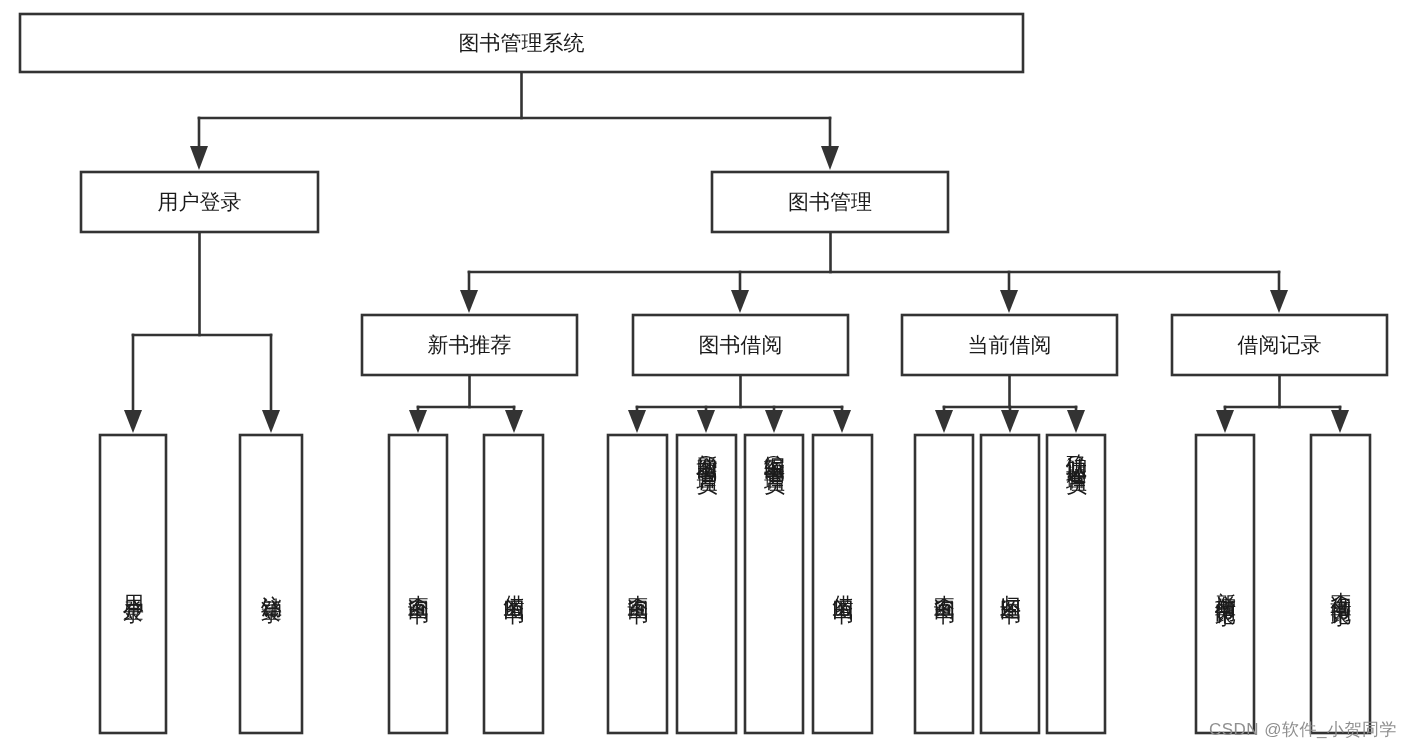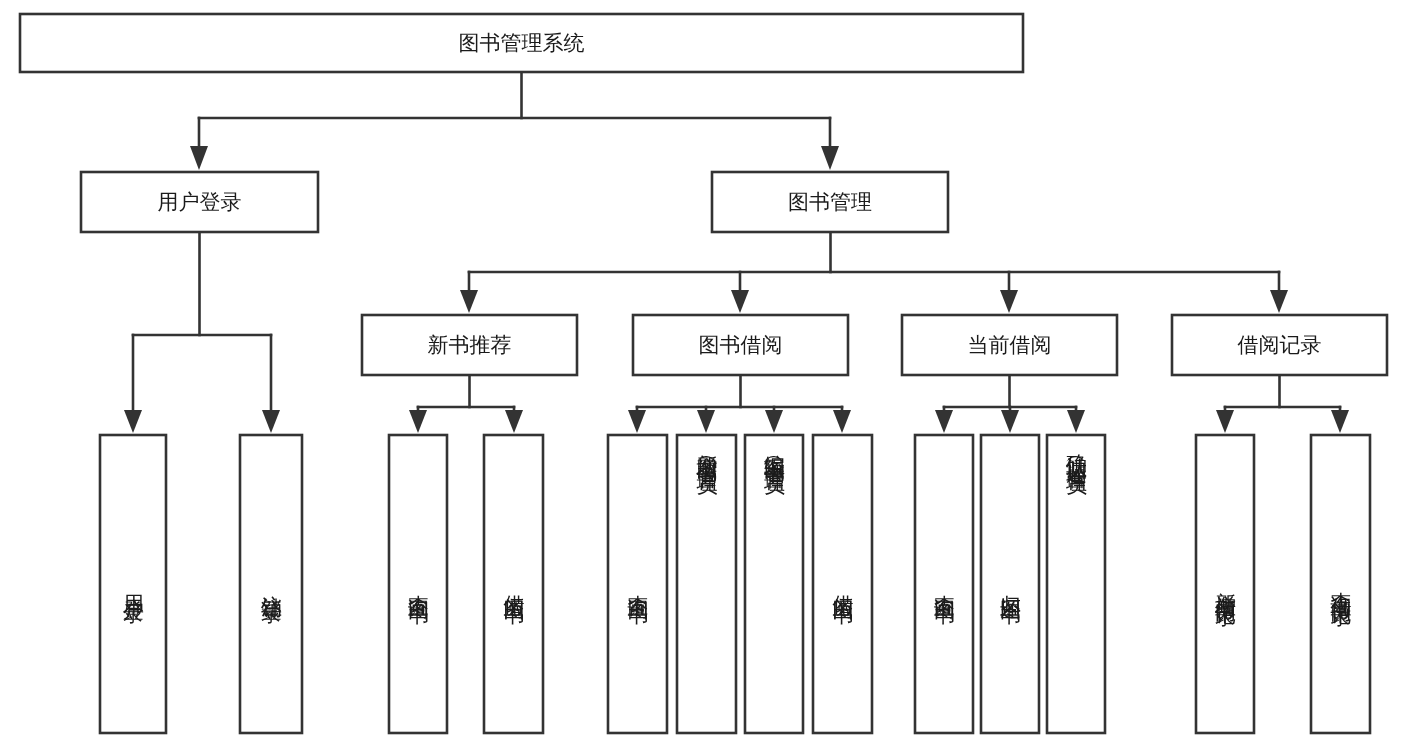--- a/index.html
+++ b/index.html
@@ -255,14 +255,15 @@
     <span class="vlabel">确认归还（管理员）</span>
   </div>
 
   <div class="vlabel-wrap" style="left:1196px; top:435px; width:58px; height:298px;">
     <span class="vlabel">新增借阅记录</span>
   </div>
   <div class="vlabel-wrap" style="left:1311px; top:435px; width:59px; height:298px;">
     <span class="vlabel">查询借阅记录</span>
   </div>
 
+  <div id="watermark">CSDN @软件_小贺同学</div>
 
 </div>
 
 </body></html>

